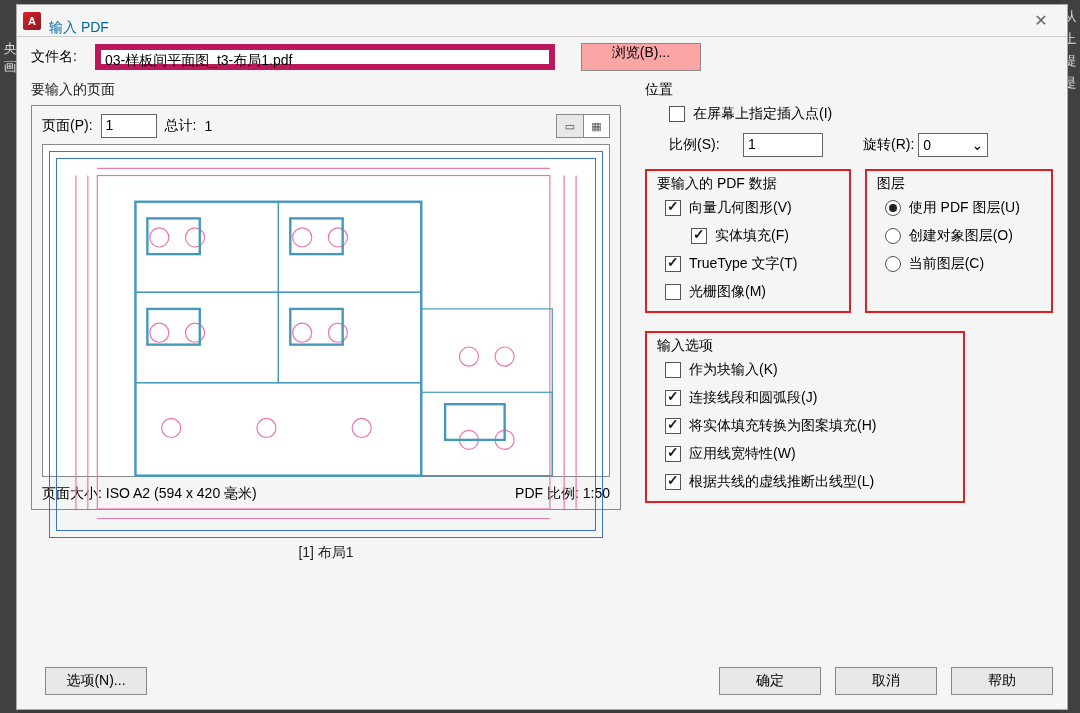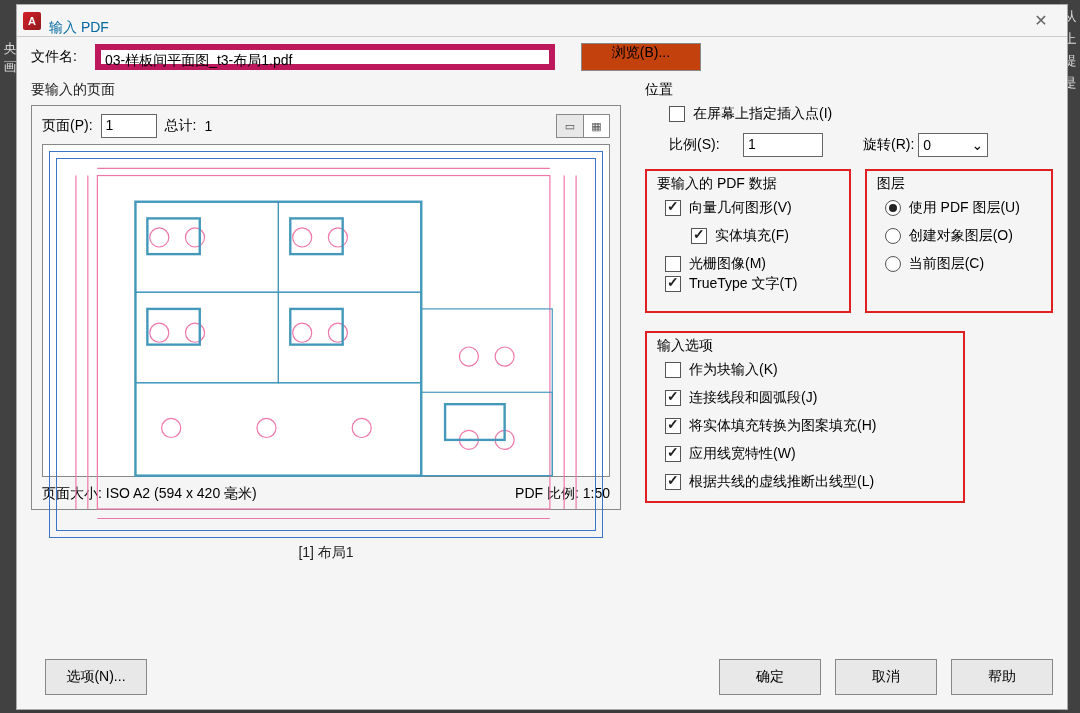--- a/index.html
+++ b/index.html
@@ -61,21 +61,21 @@
     flex: 0 0 460px;
     border: 6px solid #be185d;
     background: #fff;
     height: 26px;
     padding: 2px 4px;
     margin-left: 12px;
   }
   .browse-btn {
     margin-left: 26px;
     width: 120px; height: 28px;
-    background: #c2410c;
+    background: #fca5a5;
     border: 1px solid #888;
     text-align: center;
   }
   .main-cols { display: flex; }
   .left-col { flex: 0 0 590px; }
   .right-col { flex: 1; padding-left: 24px; }
   .legend { margin-bottom: 6px; color: #222; }
   .preview-box {
     border: 1px solid #888;
     padding: 8px 10px 6px 10px;
@@ -143,21 +143,21 @@
     width: 70px; height:24px; border:1px solid #666; background:#fff; padding:2px 4px; margin-left:4px;
     display:flex; align-items:center; justify-content:space-between;
   }
   .indent-sub { padding-left: 52px; }
   .footer {
     position: absolute;
     left: 14px; right: 14px; bottom: 14px;
     display: flex; align-items:center;
   }
   .btn {
-    width: 102px; height: 36px; background:#e8e8e8; border:1px solid #888;
+    width: 102px; height: 28px; background:#e8e8e8; border:1px solid #888;
     display:flex; align-items:center; justify-content:center;
   }
   .footer .spacer { flex:1; }
   .footer .btn { margin-left: 14px; }
 </style>
 </head>
 <body>
 
 <div class="bg-left" style="white-space:pre-line;padding-top:40px;text-align:center;">央
 画</div>
@@ -276,27 +276,27 @@
           <div class="fieldset red" style="flex:1.05">
             <div class="fs-title">要输入的 PDF 数据</div>
             <div class="ctl-row" style="padding-left:8px">
               <div class="chk checked"></div>
               <span>向量几何图形(V)</span>
             </div>
             <div class="ctl-row indent-sub" style="padding-left:34px">
               <div class="chk checked"></div>
               <span>实体填充(F)</span>
             </div>
+            <div class="ctl-row" style="padding-left:8px">
+              <div class="chk checked"></div>
+              <span>TrueType 文字(T)</span>
+            </div>
             <div class="ctl-row" style="padding-left:8px;margin-bottom:2px">
               <div class="chk"></div>
               <span>光栅图像(M)</span>
-            </div>
-            <div class="ctl-row" style="padding-left:8px">
-              <div class="chk checked"></div>
-              <span>TrueType 文字(T)</span>
             </div>
           </div>
 
           <div class="fieldset red" style="flex:0.95">
             <div class="fs-title">图层</div>
             <div class="ctl-row" style="padding-left:8px">
               <div class="rad checked"></div>
               <span>使用 PDF 图层(U)</span>
             </div>
             <div class="ctl-row" style="padding-left:8px">

